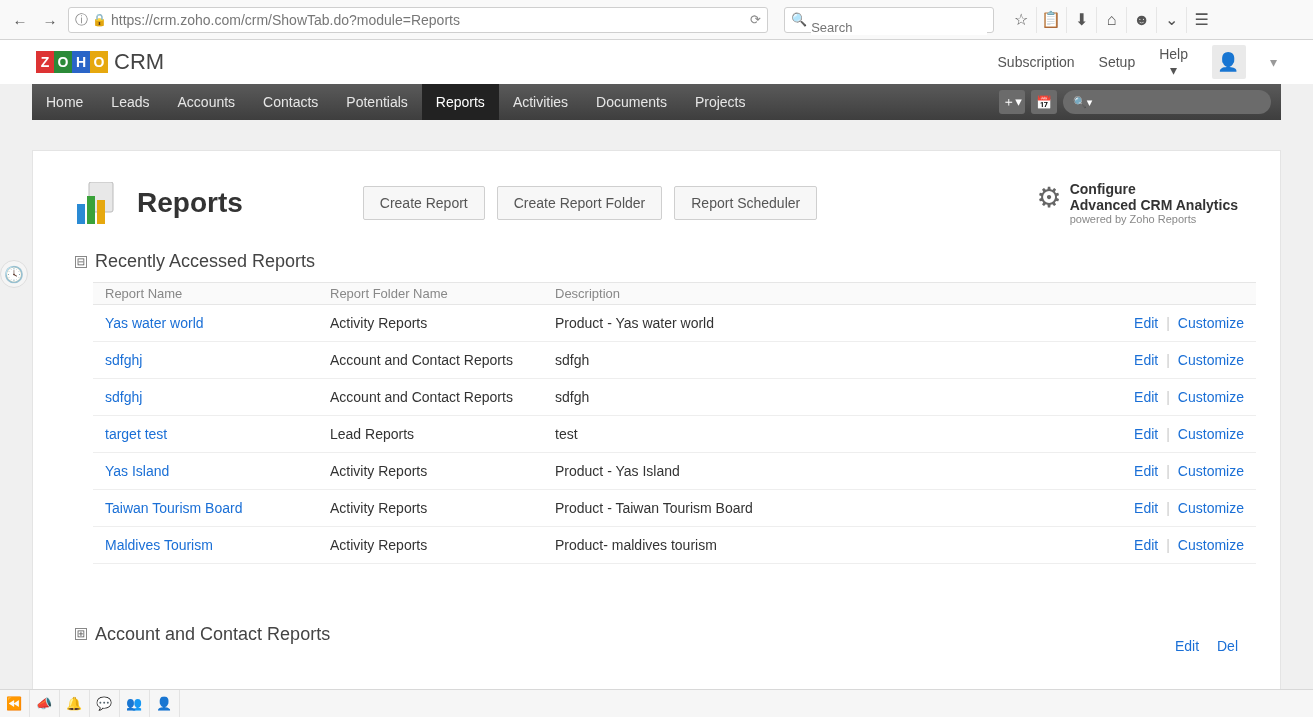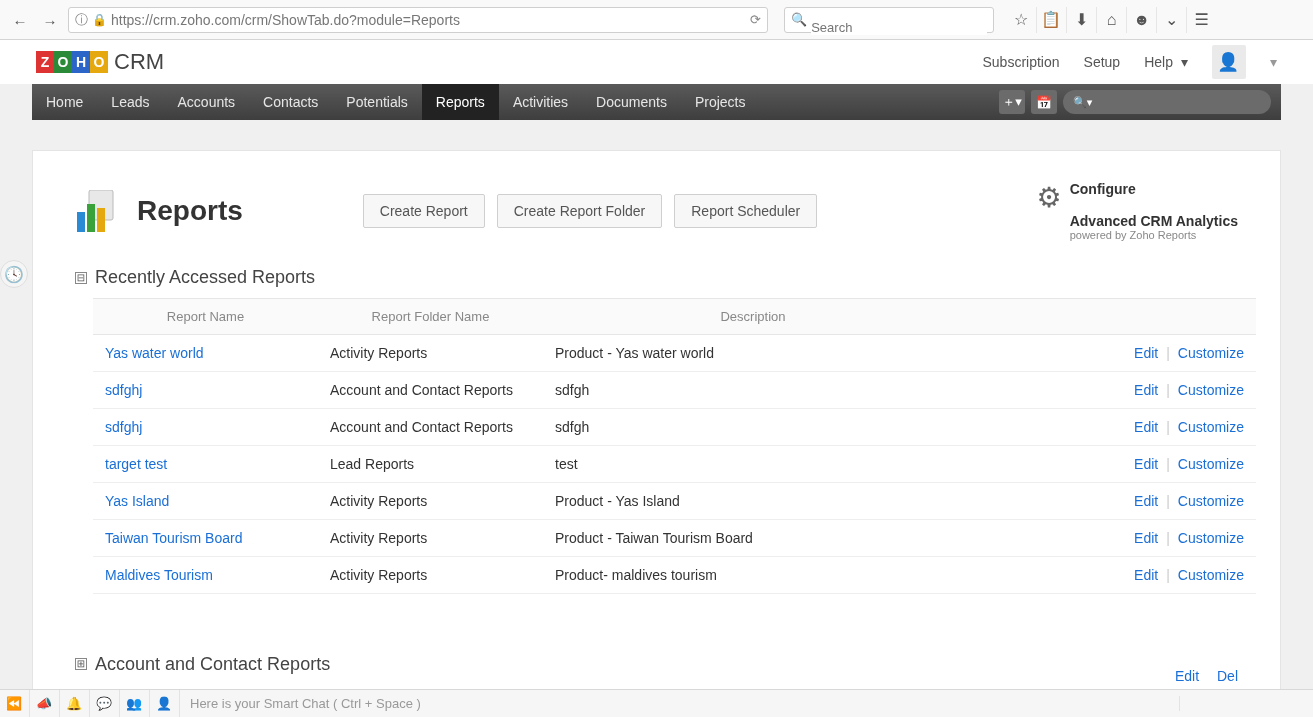--- a/index.html
+++ b/index.html
@@ -22,21 +22,21 @@
 .app-header{height:44px; background:#fff; padding:6px 36px; display:flex; align-items:center;}
 .logo-wrap{display:flex; align-items:center; gap:6px;}
 .logo-box{display:flex; gap:0;}
 .logo-letter{width:18px; height:22px; color:#fff; font-weight:bold; display:flex; align-items:center; justify-content:center; font-size:14px;}
 .logo-z{background:#d33;}
 .logo-o1{background:#2b8a38;}
 .logo-h{background:#2a65c7;}
 .logo-o2{background:#e6a80f;}
 .crm-text{font-size:22px; color:#444; }
 .app-header .right{margin-left:auto; display:flex; align-items:center; gap:24px; color:#555; font-size:14px;}
-.help-link{display:inline-flex; align-items:center; gap:8px;}
+.help-link{display:inline-flex; align-items:center; gap:0;flex-direction:column;}
 .avatar{width:34px; height:34px; background:#eaeaea; display:flex; align-items:center; justify-content:center; color:#bbb; font-size:18px; border-radius:2px;}
 
 
 .tab-bar{height:36px; background:linear-gradient(#5a5a5a,#3e3e3e); border-radius:0; margin:0 32px; position:relative; display:flex; align-items:stretch;}
 .tab{color:#e6e6e6; font-size:14px; padding:0 14px; display:flex; align-items:center; cursor:pointer;}
 .tab.active{background:#222; color:#fff;}
 .tab-bar .spacer{flex:1;}
 .tab-bar-tools{display:flex; align-items:center; gap:6px; padding-right:10px;}
 .tool-btn{width:26px; height:24px; background:#6b6b6b; border-radius:3px; display:flex; align-items:center; justify-content:center; color:#fff; font-size:13px; cursor:pointer;}
 .tab-search{height:24px; width:208px; background:#6b6b6b; border-radius:12px; display:flex; align-items:center; padding:0 10px; color:#fff;}
@@ -45,32 +45,32 @@
 .content{margin:30px 32px 0 32px; background:#fff; border:1px solid #e4e4e4; min-height:540px; padding:30px 42px 20px 42px; overflow:hidden;}
 .page-head{display:flex; align-items:center;}
 .report-icon{width:48px; height:42px; position:relative;}
 .report-icon svg{width:48px;height:42px;}
 .page-title{font-size:28px; color:#333; margin-left:14px;}
 .page-buttons{display:flex; gap:12px; margin-left:120px;}
 .btn{padding:8px 16px; border:1px solid #cfcfcf; background:#f7f7f7; color:#555; font-size:14px; cursor:pointer; border-radius:2px;}
 .config-box{margin-left:auto; display:flex; gap:8px;}
 .config-box .gear-icon{font-size:28px; color:#666;}
 .config-text .cfg1{font-size:14px; color:#333; font-weight:bold;}
-.config-text .cfg2{font-size:14px; color:#333; font-weight:bold;margin-top:16px;}
+.config-text .cfg2{font-size:14px; color:#333; font-weight:bold;}
 .config-text .cfg3{font-size:11px; color:#888;}
 
 .section{margin-top:26px;}
 .sec-head{display:flex; align-items:center; gap:8px;}
 .collapse-icon{width:12px; height:12px; border:1px solid #888; display:flex; align-items:center; justify-content:center; font-size:10px; color:#555; cursor:pointer; line-height:1;}
 .sec-title{font-size:18px; color:#444;}
 .sec-actions{margin-left:auto; color:#1a6fd6; font-size:14px;margin-top:24px;}
 .sec-actions a{color:#1a6fd6; text-decoration:none; margin-left:14px; cursor:pointer;}
 
 table.rep{width:100%; border-collapse:collapse; margin-top:10px; margin-left:18px;}
-table.rep th{text-align:center; font-weight:normal; color:#888; padding:10px 12px; border-bottom:1px solid #e6e6e6; font-size:13px; background:#fafafa; border-top:1px solid #e6e6e6;}
+table.rep th{text-align:left; font-weight:normal; color:#888; padding:3px 12px; border-bottom:1px solid #e6e6e6; font-size:13px; background:#fafafa; border-top:1px solid #e6e6e6;}
 table.rep td{padding:10px 12px; border-bottom:1px solid #eee; font-size:14px; color:#333;}
 table.rep td.link{color:#1a6fd6;}
 table.rep td.actions{text-align:right; white-space:nowrap;}
 table.rep td.actions a{color:#1a6fd6; text-decoration:none; font-size:14px; cursor:pointer;}
 table.rep td.actions .sep{color:#ccc; margin:0 8px;}
 table.rep th:nth-child(1),table.rep td:nth-child(1){width:225px;}
 table.rep th:nth-child(2),table.rep td:nth-child(2){width:225px;}
 table.rep th:nth-child(3),table.rep td:nth-child(3){width:420px;}
 
 .section2{margin-top:50px;}
@@ -256,14 +256,13 @@
   <div class="clock">🕓</div>
 </div>
 
 <div class="chat-bar">
   <span class="cb-item">⏪</span>
   <span class="cb-item">📣</span>
   <span class="cb-item">🔔</span>
   <span class="cb-item">💬</span>
   <span class="cb-item">👥</span>
   <span class="cb-item">👤</span>
-  <div class="smart-chat">Here is your Smart Chat ( Ctrl + Space )</div>
 </div>
 
 </body></html>

